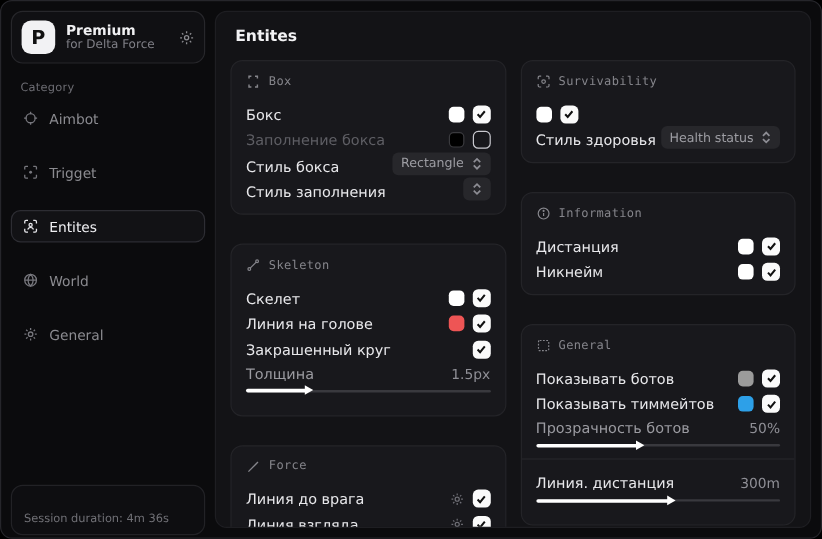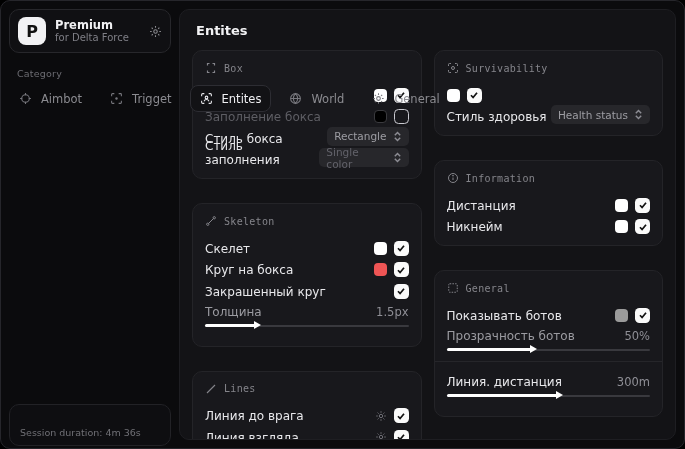--- a/index.html
+++ b/index.html
@@ -12,21 +12,21 @@
   .sidebar { width:178px; flex:0 0 178px; position:relative; padding:8px; }
   .premium-card { border:1px solid #27272b; border-radius:10px; background:#101013;
     padding:7px 8px; display:flex; align-items:center; gap:9px; }
   .logo { width:28px; height:28px; border-radius:8px; background:#f2f2f4; color:#111;
     display:flex; align-items:center; justify-content:center; font-weight:bold; font-size:16px; }
   .premium-meta { flex:1; line-height:1.25; }
   .premium-title { color:#f0f0f2; font-size:11.5px; font-weight:bold; }
   .premium-sub { color:#7f7f86; font-size:10px; }
   .hdr-gear { color:#8b8b90; display:flex; }
   .category { color:#6c6c72; font-size:9.5px; margin:15px 0 6px 8px; letter-spacing:.2px; }
-  .nav { display:flex; flex-direction:row; gap:8px; }
+  .nav { display:flex; flex-direction:column; gap:18px; }
   .nav-item { display:flex; align-items:center; gap:9px; height:27px; padding:0 9px;
     border:1px solid transparent; border-radius:8px; color:#8b8b90; font-size:11.5px; }
   .nav-item .nicon { display:flex; color:#77777d; }
   .nav-item.sel { background:#121215; border-color:#2d2d33; color:#efeff2; }
   .nav-item.sel .nicon { color:#e8e8ec; }
   .session-box { position:absolute; left:8px; right:8px; bottom:2px; height:42px;
     border:1px solid #222226; border-radius:10px; background:#0e0e11; }
   .session-text { position:absolute; left:10px; bottom:7px; color:#707076; font-size:9.5px; }
 
   
@@ -188,21 +188,20 @@
               <span class="unfold">
                   <svg width="9" height="11" viewBox="0 0 10 12" fill="none" stroke="currentColor" stroke-width="1.6">
                     <path d="M2 4.5L5 1.5l3 3M2 7.5l3 3 3-3"></path>
                   </svg>
                 </span>
             </span>
           </div>
           <div class="row">
             <span class="label">Стиль заполнения</span>
             <span class="dropdown disabled">
-              <span>Single color</span>
               <span class="unfold">
                   <svg width="9" height="11" viewBox="0 0 10 12" fill="none" stroke="currentColor" stroke-width="1.6">
                     <path d="M2 4.5L5 1.5l3 3M2 7.5l3 3 3-3"></path>
                   </svg>
                 </span>
             </span>
           </div>
         </div>
 
         <div class="card">
@@ -221,21 +220,21 @@
             <span class="controls">
               <span class="swatch" style="background: rgb(255, 255, 255);"></span>
               <span class="checkbox">
                   <svg width="10" height="10" viewBox="0 0 10 10">
                     <path d="M2 5.2l2.1 2.3L8 2.7" stroke="#111" stroke-width="1.7" fill="none"></path>
                   </svg>
                 </span>
             </span>
           </div>
           <div class="row">
-            <span class="label">Круг на бокса</span>
+            <span class="label">Линия на голове</span>
             <span class="controls">
               <span class="swatch" style="background: rgb(238, 85, 85);"></span>
               <span class="checkbox">
                   <svg width="10" height="10" viewBox="0 0 10 10">
                     <path d="M2 5.2l2.1 2.3L8 2.7" stroke="#111" stroke-width="1.7" fill="none"></path>
                   </svg>
                 </span>
             </span>
           </div>
           <div class="row">
@@ -259,21 +258,21 @@
           </div>
         </div>
 
         <div class="card">
           <div class="card-header">
             <span class="cicon">
               <svg width="12" height="12" viewBox="0 0 24 24" fill="none" stroke="currentColor" stroke-width="2.2">
                   <path d="M4 20L20 4"></path>
                 </svg>
             </span>
-            <span>Lines</span>
+            <span>Force</span>
           </div>
           <div class="row">
             <span class="label">Линия до врага</span>
             <span class="controls">
               <span class="mini-gear">
                   <svg width="12" height="12" viewBox="0 0 24 24" fill="none" stroke="currentColor" stroke-width="2">
                     <circle cx="12" cy="12" r="3.4"></circle>
                     <path d="M12 2.5v3M12 18.5v3M2.5 12h3M18.5 12h3M5.2 5.2l2.1 2.1M16.7 16.7l2.1 2.1M18.8 5.2l-2.1 2.1M7.3 16.7l-2.1 2.1"></path>
                   </svg>
                 </span>
@@ -386,20 +385,31 @@
             <span class="label">Показывать ботов</span>
             <span class="controls">
               <span class="swatch" style="background: rgb(155, 155, 155);"></span>
               <span class="checkbox">
                   <svg width="10" height="10" viewBox="0 0 10 10">
                     <path d="M2 5.2l2.1 2.3L8 2.7" stroke="#111" stroke-width="1.7" fill="none"></path>
                   </svg>
                 </span>
             </span>
           </div>
+          <div class="row">
+            <span class="label">Показывать тиммейтов</span>
+            <span class="controls">
+              <span class="swatch" style="background: rgb(45, 160, 232);"></span>
+              <span class="checkbox">
+                  <svg width="10" height="10" viewBox="0 0 10 10">
+                    <path d="M2 5.2l2.1 2.3L8 2.7" stroke="#111" stroke-width="1.7" fill="none"></path>
+                  </svg>
+                </span>
+            </span>
+          </div>
           <div class="row slider-row">
             <span class="label soft">Прозрачность ботов</span>
             <span class="value">50%</span>
           </div>
           <div class="slider">
             <span class="track"></span>
             <span class="fill" style="width: 42%;"></span>
             <span class="thumb" style="left: 42%;"></span>
           </div>
           <div class="divider"></div>

